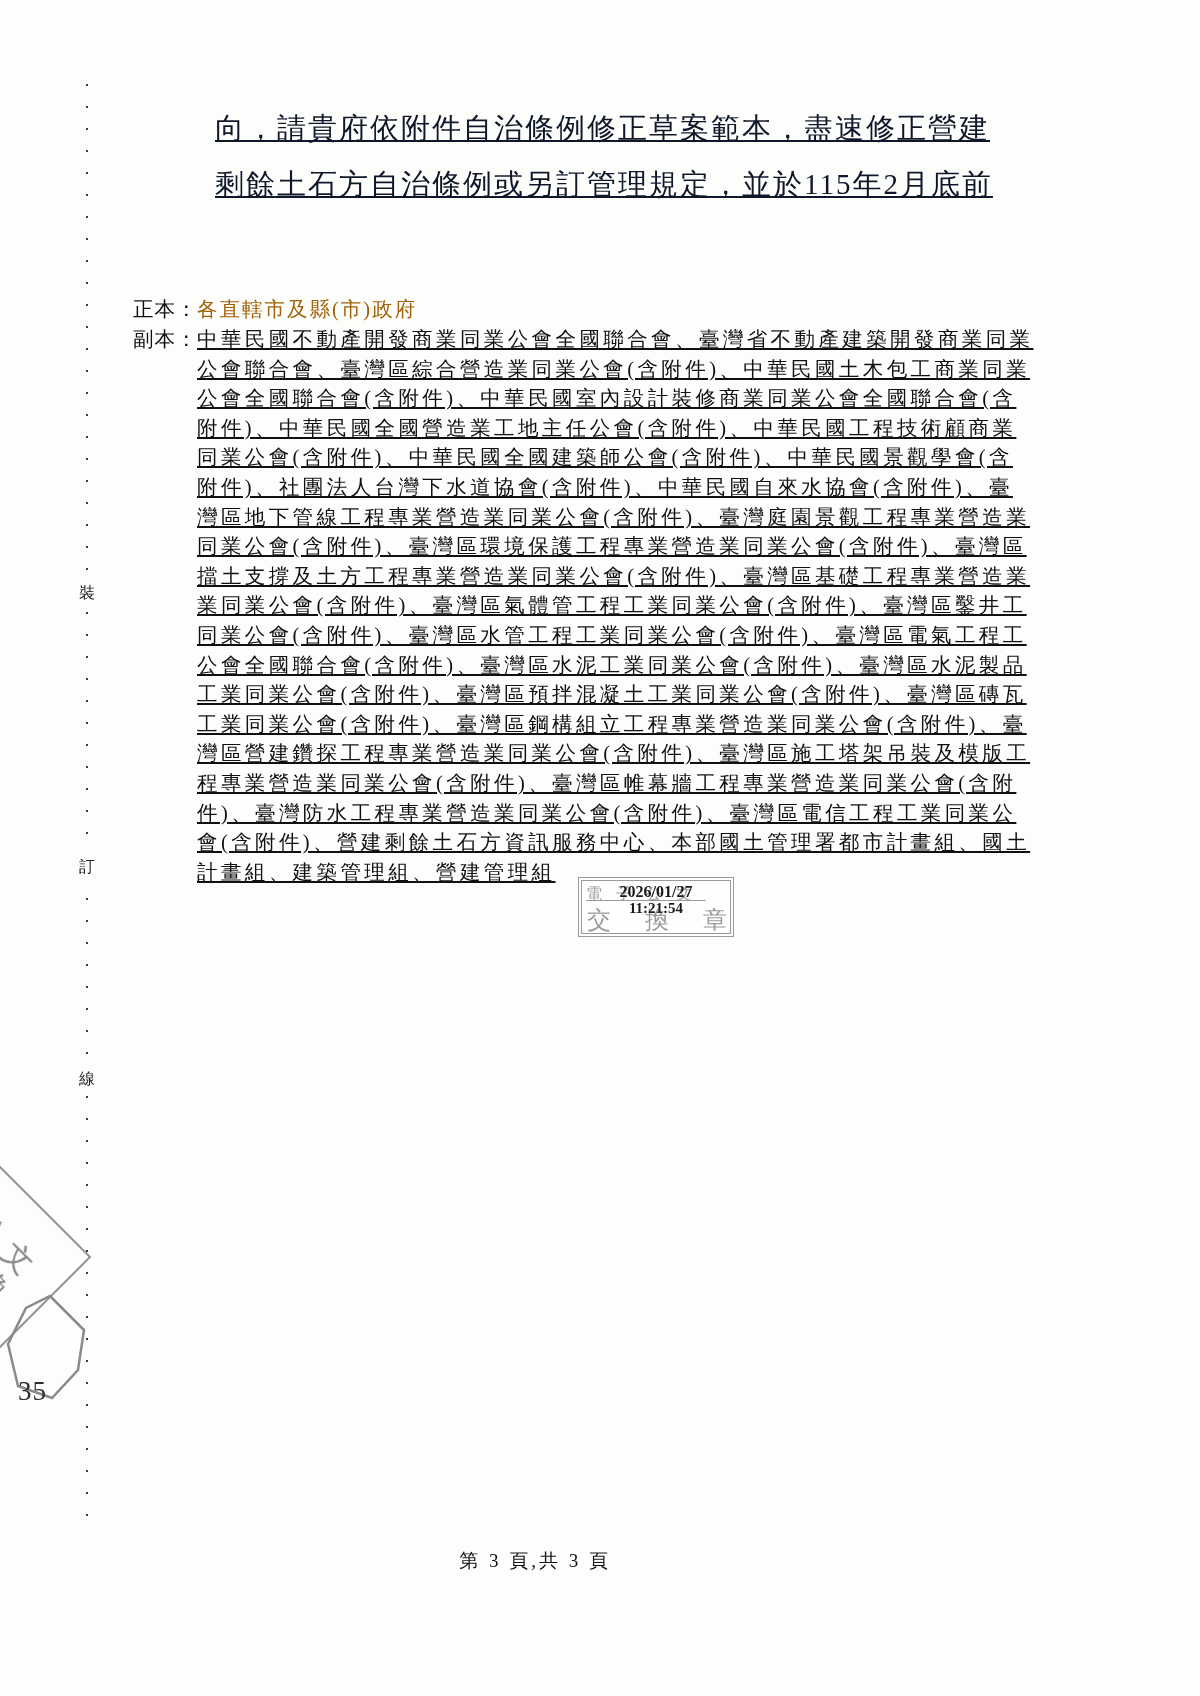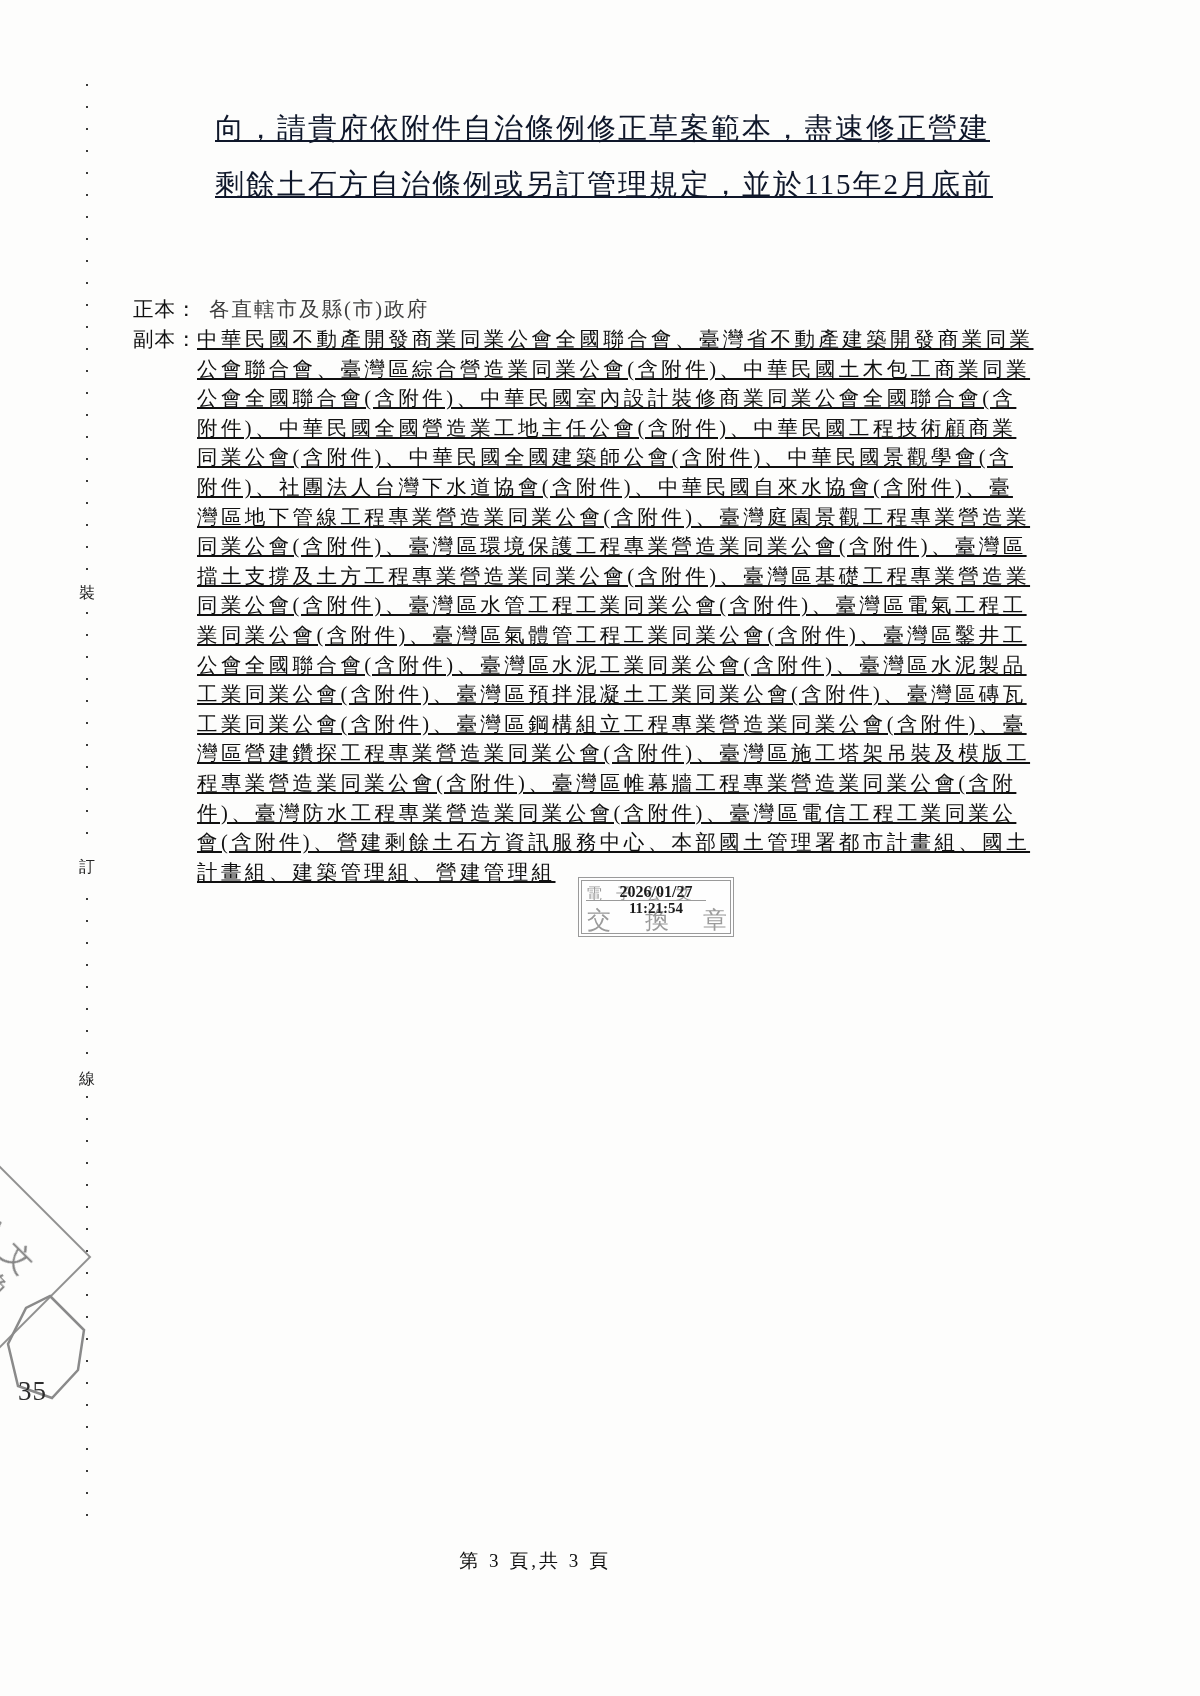--- a/index.html
+++ b/index.html
@@ -25,21 +25,21 @@
   .recip-label {
     position:absolute; left:133px;
     font-size:20.5px; letter-spacing:1px; line-height:29.6px;
     color:#101010; white-space:nowrap;
   }
   .zhengben-row { top:295px; }
   .fuben-row    { top:325px; }
   .zhengben-value {
     position:absolute; left:197px; top:295px;
     font-size:20.5px; letter-spacing:2px; line-height:29.6px;
-    white-space:nowrap; color:#404040;margin-left:12px;
+    white-space:nowrap; color:#a16207;
   }
   .cc-lines {
     position:absolute; left:197px; top:325px; width:870px;
     font-size:20.5px; line-height:29.6px; letter-spacing:3.4px;
     color:#101010;
   }
   .cc-lines div { white-space:nowrap;text-decoration:underline; }
 
   
   .exchange-stamp {
@@ -113,22 +113,22 @@
   <div class="cc-lines">
     <div>中華民國不動產開發商業同業公會全國聯合會、臺灣省不動產建築開發商業同業</div>
     <div>公會聯合會、臺灣區綜合營造業同業公會(含附件)、中華民國土木包工商業同業</div>
     <div>公會全國聯合會(含附件)、中華民國室內設計裝修商業同業公會全國聯合會(含</div>
     <div>附件)、中華民國全國營造業工地主任公會(含附件)、中華民國工程技術顧商業</div>
     <div>同業公會(含附件)、中華民國全國建築師公會(含附件)、中華民國景觀學會(含</div>
     <div>附件)、社團法人台灣下水道協會(含附件)、中華民國自來水協會(含附件)、臺</div>
     <div>灣區地下管線工程專業營造業同業公會(含附件)、臺灣庭園景觀工程專業營造業</div>
     <div>同業公會(含附件)、臺灣區環境保護工程專業營造業同業公會(含附件)、臺灣區</div>
     <div>擋土支撐及土方工程專業營造業同業公會(含附件)、臺灣區基礎工程專業營造業</div>
+    <div>業同業公會(含附件)、臺灣區氣體管工程工業同業公會(含附件)、臺灣區鑿井工</div>
     <div>同業公會(含附件)、臺灣區水管工程工業同業公會(含附件)、臺灣區電氣工程工</div>
-    <div>業同業公會(含附件)、臺灣區氣體管工程工業同業公會(含附件)、臺灣區鑿井工</div>
     <div>公會全國聯合會(含附件)、臺灣區水泥工業同業公會(含附件)、臺灣區水泥製品</div>
     <div>工業同業公會(含附件)、臺灣區預拌混凝土工業同業公會(含附件)、臺灣區磚瓦</div>
     <div>工業同業公會(含附件)、臺灣區鋼構組立工程專業營造業同業公會(含附件)、臺</div>
     <div>灣區營建鑽探工程專業營造業同業公會(含附件)、臺灣區施工塔架吊裝及模版工</div>
     <div>程專業營造業同業公會(含附件)、臺灣區帷幕牆工程專業營造業同業公會(含附</div>
     <div>件)、臺灣防水工程專業營造業同業公會(含附件)、臺灣區電信工程工業同業公</div>
     <div>會(含附件)、營建剩餘土石方資訊服務中心、本部國土管理署都市計畫組、國土</div>
     <div>計畫組、建築管理組、營建管理組</div>
   </div>
 

